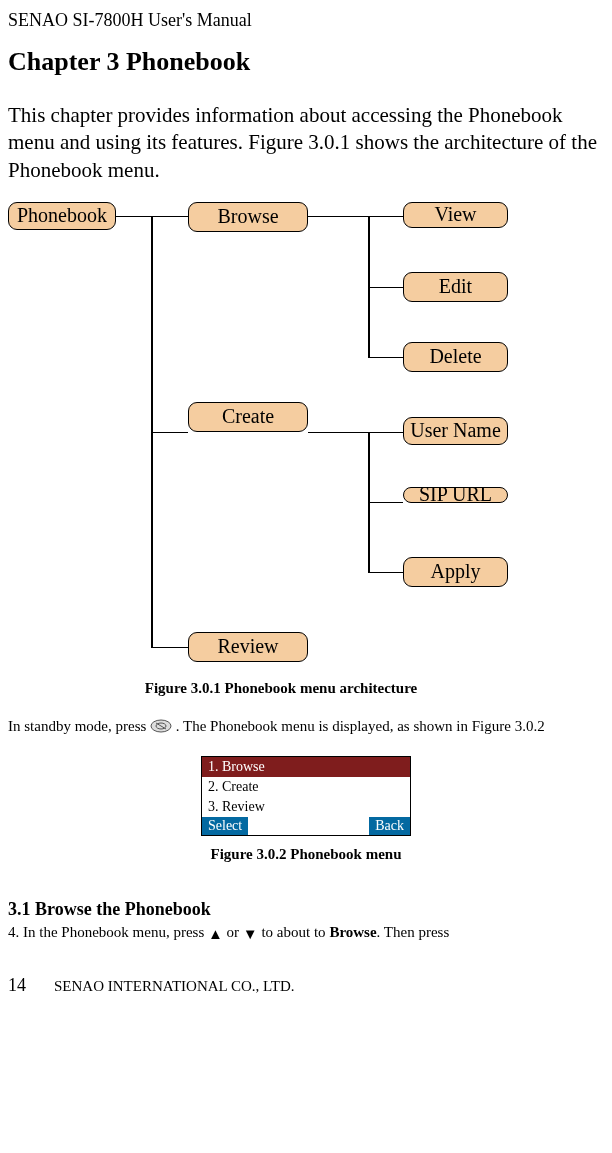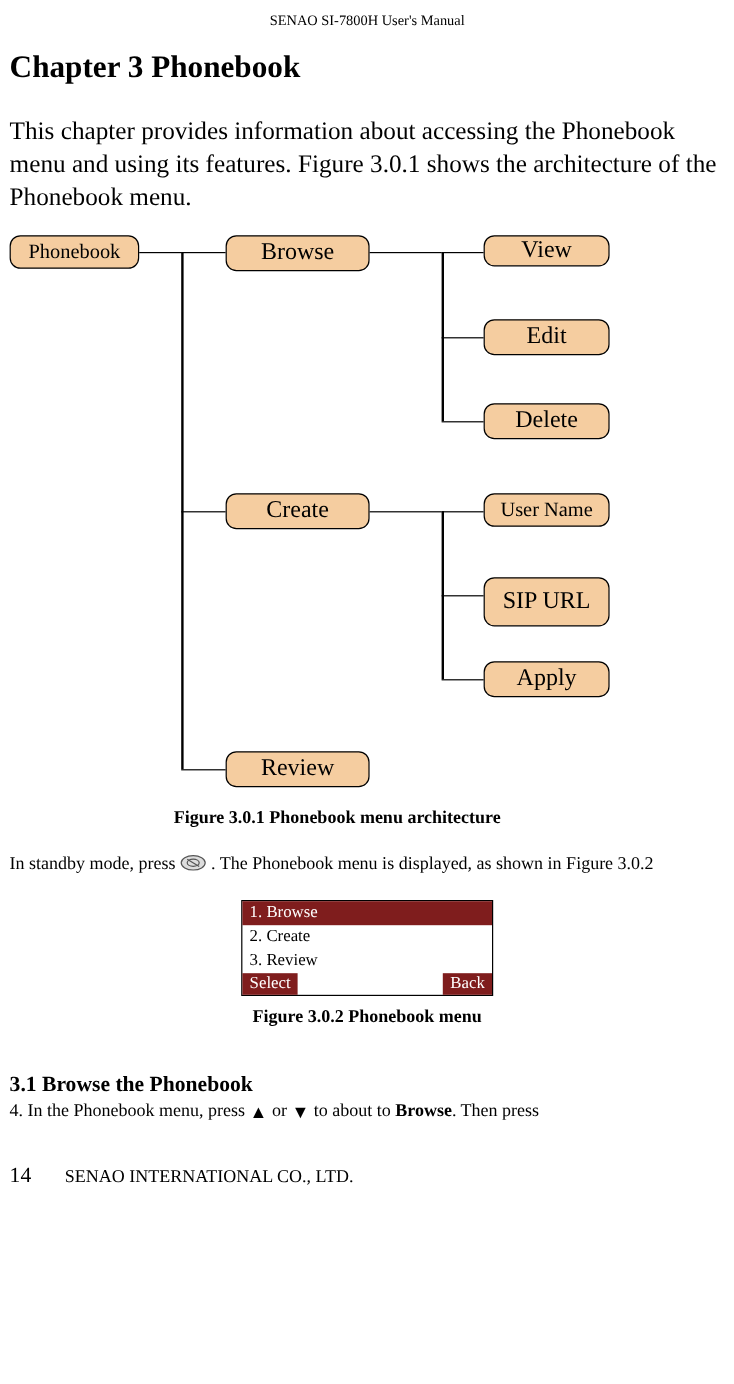--- a/index.html
+++ b/index.html
@@ -8,22 +8,21 @@
       box-sizing: border-box;
     }
     body {
       font-family: "Times New Roman", Times, serif;
       background: #fff;
       width: 612px;
       padding: 10px 8px;
       color: #000;
     }
     .header {
-      text-align: center;
-      font-size: 12px;
+      font-size: 18px;
       margin-bottom: 16px;
     }
     .chapter-title {
       font-size: 26px;
       font-weight: bold;
       margin-bottom: 11px;
     }
     .intro {
       font-size: 21px;
       line-height: 1.3;
@@ -42,21 +41,21 @@
       border-radius: 9px;
       background: #f5cda0;
       text-align: center;
       font-size: 20px;
       padding: 2px 0;
       display: flex;
       align-items: center;
       justify-content: center;
     }
     .node.small {
-      font-size: 17px;
+      font-size: 20px;
     }
     .conn {
       position: absolute;
       background: #000;
     }
     .caption {
       text-align: center;
       font-weight: bold;
       font-size: 15px;
       margin-left: -50px;
@@ -81,21 +80,21 @@
     .phone-row.selected {
       background: #7f1d1d;
       color: #fff;
     }
     .phone-softkeys {
       display: flex;
       justify-content: space-between;
       font-size: 14px;
     }
     .phone-softkeys span {
-      background: #7f1d1d;
+      background: #0369a1;
       color: #fff;
       padding: 1px 6px;
     }
     .caption2 {
       text-align: center;
       font-weight: bold;
       font-size: 15px;
       margin-bottom: 36px;
     }
     .section-heading {
@@ -131,23 +130,23 @@
 
 <div class="intro">This chapter provides information about accessing the Phonebook menu and using its features. Figure 3.0.1 shows the architecture of the Phonebook menu.</div>
 
 <div class="diagram">
 
   <div class="node small" style="left:0px; top:0px; width:108px; height:28px;">Phonebook</div>
   <div class="node" style="left:180px; top:0px; width:120px; height:30px;">Browse</div>
   <div class="node" style="left:395px; top:0px; width:105px; height:26px;">View</div>
   <div class="node" style="left:395px; top:70px; width:105px; height:30px;">Edit</div>
   <div class="node" style="left:395px; top:140px; width:105px; height:30px;">Delete</div>
-  <div class="node" style="left:180px; top:215px; width:120px; height:30px;text-align:center;">Create</div>
+  <div class="node" style="left:180px; top:200px; width:120px; height:30px;text-align:center;">Create</div>
   <div class="node small" style="left:395px; top:215px; width:105px; height:28px;text-align:right;">User Name</div>
-  <div class="node" style="left:395px; top:285px; width:105px; height:41px;">SIP URL</div>
+  <div class="node" style="left:395px; top:285px; width:105px; height:16px;">SIP URL</div>
   <div class="node" style="left:395px; top:355px; width:105px; height:30px;">Apply</div>
   <div class="node" style="left:180px; top:430px; width:120px; height:30px;">Review</div>
 
   <div class="conn" style="left:108px; top:14px; width:35px; height:1.5px;"></div>
 
   <div class="conn" style="left:143px; top:14px; width:1.5px; height:431px;"></div>
 
   <div class="conn" style="left:143px; top:14px; width:37px; height:1.5px;"></div>
 
   <div class="conn" style="left:143px; top:230px; width:37px; height:1.5px;"></div>

